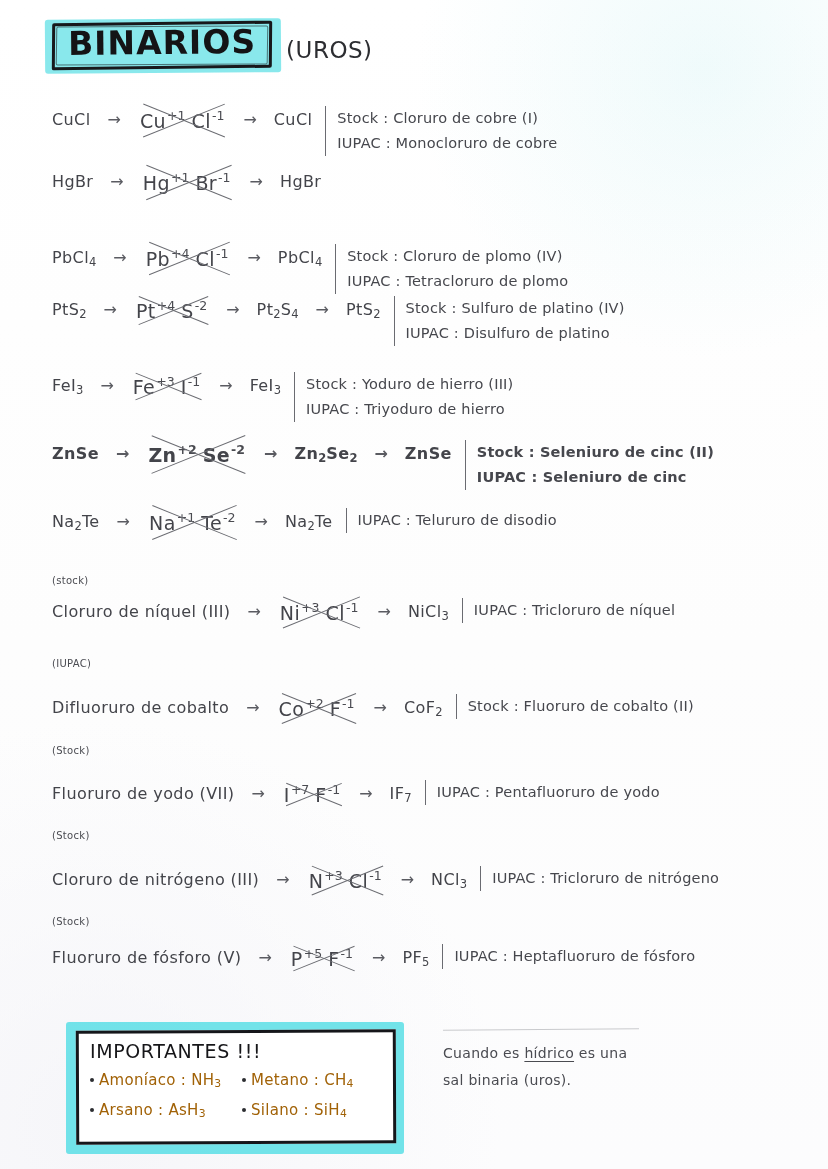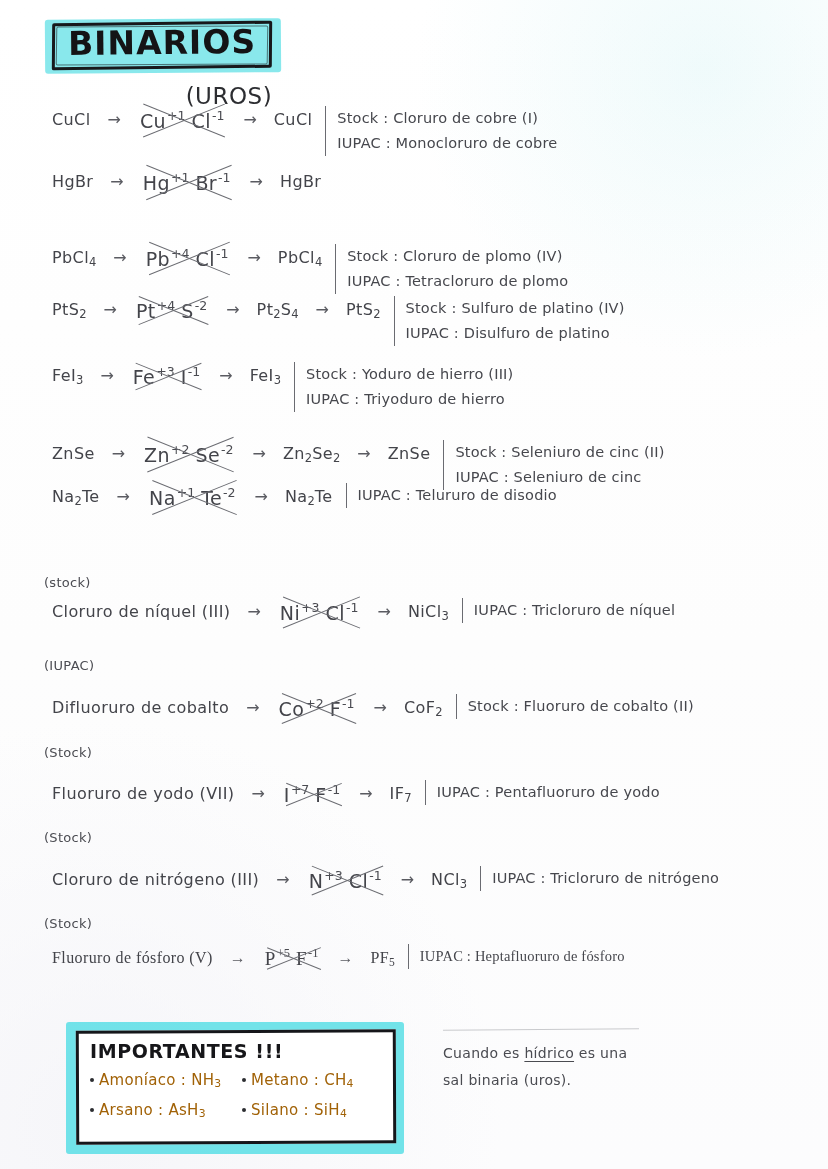--- a/index.html
+++ b/index.html
@@ -32,21 +32,20 @@
   }
 
   
   .title-wrap {
     position: absolute;
     left: 52px;
     top: 18px;
     display: flex;
     align-items: flex-end;
     gap: 14px;
-    flex-direction: column;
   }
   .title-box {
     position: relative;
     padding: 5px 16px 7px 16px;
   }
   .title-hl {
     position: absolute;
     left: -7px;
     top: 1px;
     right: -9px;
@@ -150,22 +149,22 @@
     line-height: 1.72;
     font-size: 14.5px;
     color: #46474d;
   }
   .names div { white-space: nowrap; letter-spacing: .3px; }
   .names .lbl { letter-spacing: .2px; }
 
   
   .hint {
     position: absolute;
-    left: 44px;
-    font-size: 13px;
+    left: 52px;
+    font-size: 10px;
     color: #4b4c52;
     letter-spacing: .3px;
   }
 
   
   .imp-box {
     position: absolute;
     left: 70px;
     top: 1026px;
     width: 330px;
@@ -184,21 +183,21 @@
     border: 3px solid #15161a;
     background: #ffffff;
     transform: rotate(-0.25deg);
   }
   .imp-inner {
     position: absolute;
     left: 20px; top: 14px; right: 10px; bottom: 10px;
   }
   .imp-title {
     font-family: "DejaVu Sans", sans-serif;
-    font-weight: 700;
+    font-weight: 400;
     font-size: 19px;
     color: #161619;
     letter-spacing: .6px;
     margin-bottom: 9px;
   }
   .imp-grid {
     display: grid;
     grid-template-columns: 152px auto;
     row-gap: 11px;
   }
@@ -298,49 +297,49 @@
           <span class="arrow">→</span>
           <span class="term">Pt<sub>2</sub>S<sub>4</sub></span>
           <span class="arrow">→</span>
           <span class="term">PtS<sub>2</sub></span>
         </div>
         <div class="names">
           <div class="lbl">Stock : Sulfuro de platino (IV)</div>
           <div class="lbl">IUPAC : Disulfuro de platino</div>
         </div>
       </div>
-      <div class="row" style="top: 362px;">
+      <div class="row" style="top: 372px;">
         <div class="chain">
           <span class="term">FeI<sub>3</sub></span>
           <span class="arrow">→</span>
           <span class="cross term big"><span>Fe<sup class="chg">+3</sup></span><span style="display:inline-block;width:6px"></span><span>I<sup class="chg">-1</sup></span><span class="x1"></span><span class="x2"></span></span>
           <span class="arrow">→</span>
           <span class="term">FeI<sub>3</sub></span>
         </div>
         <div class="names">
           <div class="lbl">Stock : Yoduro de hierro (III)</div>
           <div class="lbl">IUPAC : Triyoduro de hierro</div>
         </div>
       </div>
-      <div class="row" style="top: 440px;">
+      <div class="row" style="top: 440px; font-weight: bold;">
         <div class="chain">
           <span class="term">ZnSe</span>
           <span class="arrow">→</span>
           <span class="cross term big"><span>Zn<sup class="chg">+2</sup></span><span style="display:inline-block;width:6px"></span><span>Se<sup class="chg">-2</sup></span><span class="x1"></span><span class="x2"></span></span>
           <span class="arrow">→</span>
           <span class="term">Zn<sub>2</sub>Se<sub>2</sub></span>
           <span class="arrow">→</span>
           <span class="term">ZnSe</span>
         </div>
         <div class="names">
           <div class="lbl">Stock : Seleniuro de cinc (II)</div>
           <div class="lbl">IUPAC : Seleniuro de cinc</div>
         </div>
       </div>
-      <div class="row" style="top: 483px;">
+      <div class="row" style="top: 508px;">
         <div class="chain">
           <span class="term">Na<sub>2</sub>Te</span>
           <span class="arrow">→</span>
           <span class="cross term big"><span>Na<sup class="chg">+1</sup></span><span style="display:inline-block;width:6px"></span><span>Te<sup class="chg">-2</sup></span><span class="x1"></span><span class="x2"></span></span>
           <span class="arrow">→</span>
           <span class="term">Na<sub>2</sub>Te</span>
         </div>
         <div class="names">
           <div class="lbl">IUPAC : Telururo de disodio</div>
         </div>
@@ -394,21 +393,21 @@
           <span class="arrow">→</span>
           <span class="cross term big"><span>N<sup class="chg">+3</sup></span><span style="display:inline-block;width:6px"></span><span>Cl<sup class="chg">-1</sup></span><span class="x1"></span><span class="x2"></span></span>
           <span class="arrow">→</span>
           <span class="term">NCl<sub>3</sub></span>
         </div>
         <div class="names">
           <div class="lbl">IUPAC : Tricloruro de nitrógeno</div>
         </div>
       </div>
       <div class="hint" style="top: 916px;">(Stock)</div>
-      <div class="row" style="top: 944px; font-family: Liberation Serif, serif;">
+      <div class="row" style="top: 944px;">
         <div class="chain">
           <span class="term">Fluoruro de fósforo (V)</span>
           <span class="arrow">→</span>
           <span class="cross term big"><span>P<sup class="chg">+5</sup></span><span style="display:inline-block;width:6px"></span><span>F<sup class="chg">-1</sup></span><span class="x1"></span><span class="x2"></span></span>
           <span class="arrow">→</span>
           <span class="term">PF<sub>5</sub></span>
         </div>
         <div class="names">
           <div class="lbl">IUPAC : Heptafluoruro de fósforo</div>
         </div>

